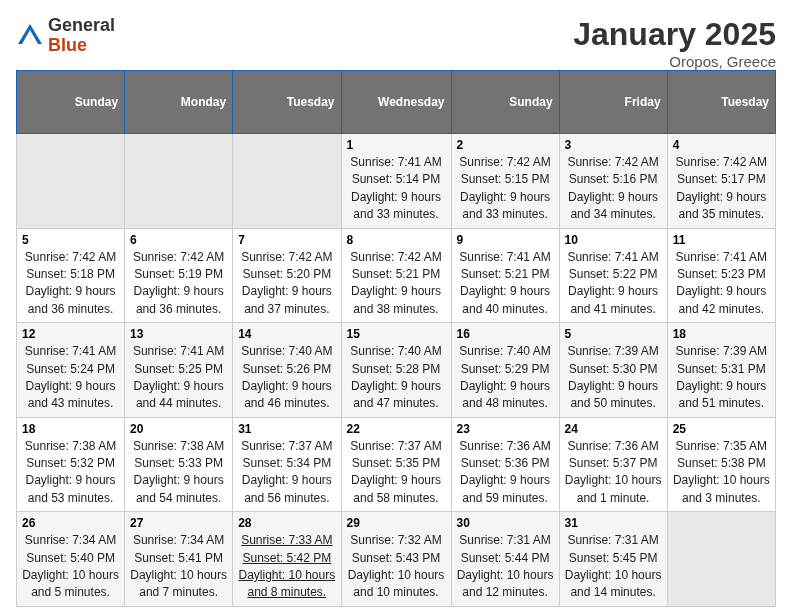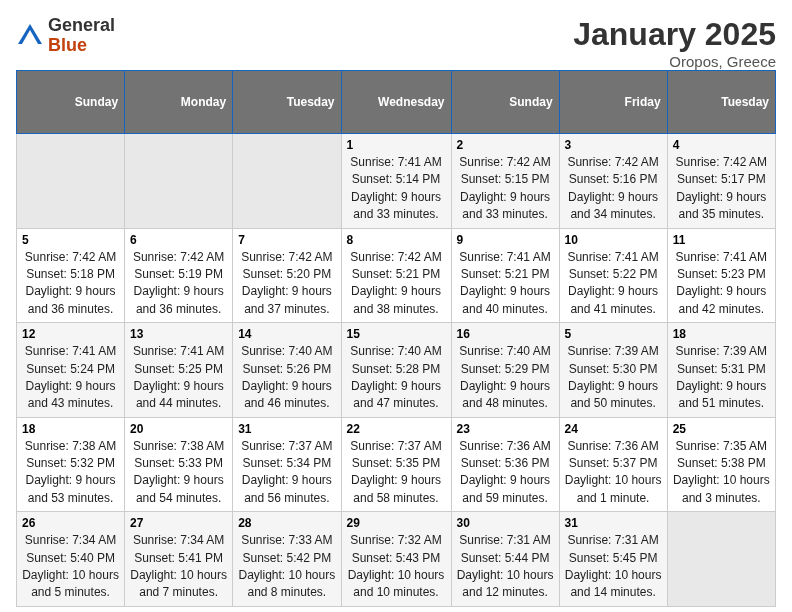--- a/index.html
+++ b/index.html
@@ -316,21 +316,21 @@
         </td>
         <td>
           <span class="day-num">27</span>
           <div class="day-info" style="white-space: pre-line;">Sunrise: 7:34 AM
 Sunset: 5:41 PM
 Daylight: 10 hours
 and 7 minutes.</div>
         </td>
         <td>
           <span class="day-num">28</span>
-          <div class="day-info" style="white-space: pre-line;">Sunrise: 7:33 AM
+          <div class="day-info" style="white-space: pre-line; text-decoration: underline;">Sunrise: 7:33 AM
 Sunset: 5:42 PM
 Daylight: 10 hours
 and 8 minutes.</div>
         </td>
         <td>
           <span class="day-num">29</span>
           <div class="day-info" style="white-space: pre-line;">Sunrise: 7:32 AM
 Sunset: 5:43 PM
 Daylight: 10 hours
 and 10 minutes.</div>

